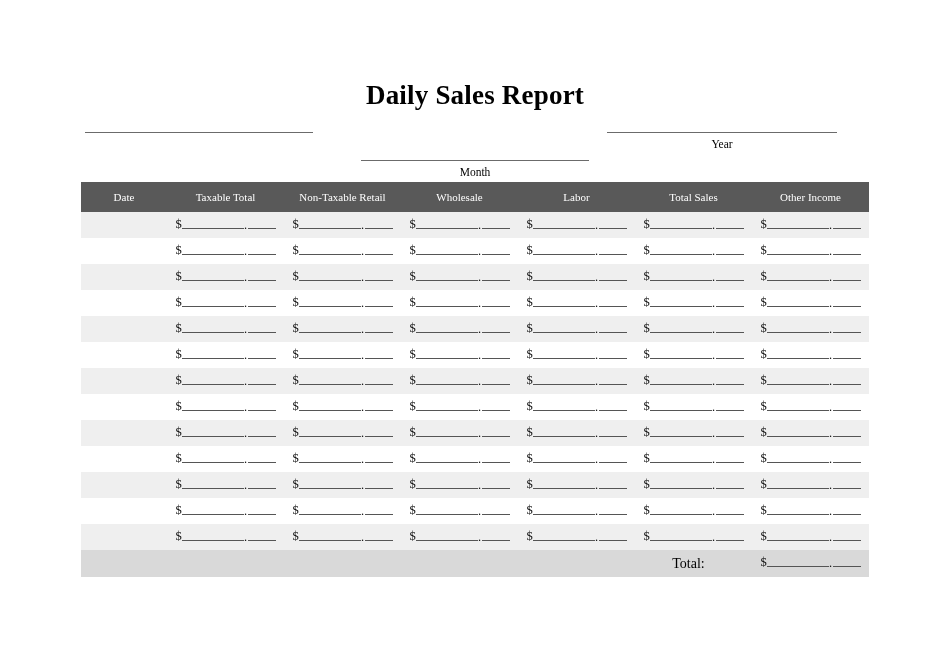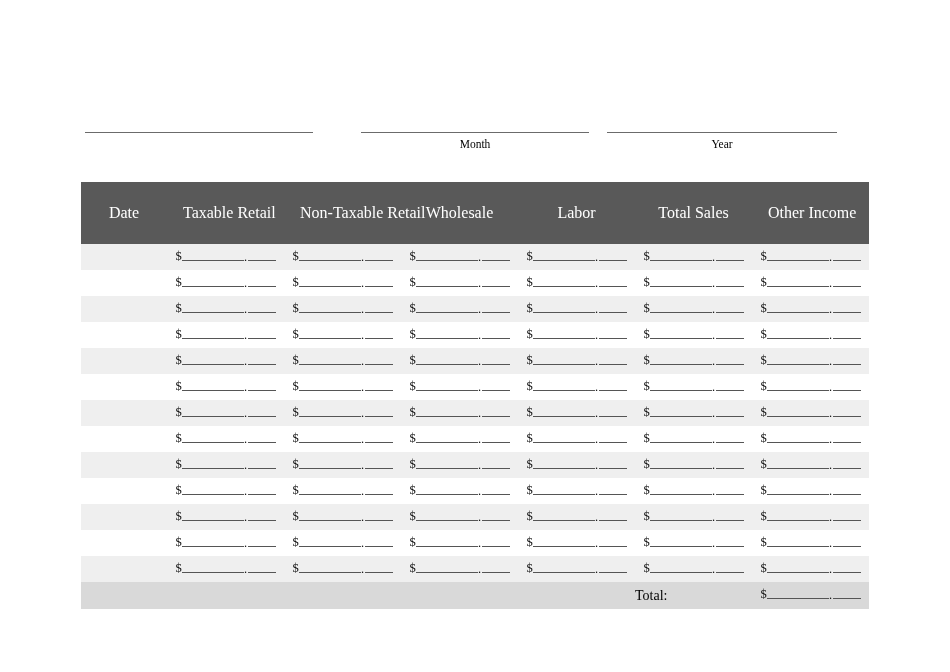--- a/index.html
+++ b/index.html
@@ -54,43 +54,43 @@
     border-top: 1px solid #6b6b6b;
   }
   .meta-field .meta-label {
     margin-top: 4px;
     text-align: center;
     font-size: 11.5px;
     line-height: 14px;
     color: #000000;
   }
   .meta-company { left: 4px;   width: 228px; }
-  .meta-month   { left: 280px; width: 228px; }
+  .meta-month   { left: 280px; width: 228px; margin-top: 28px; }
   .meta-year    { left: 526px; width: 230px; }
 
   
   .table {
     position: absolute;
     left: 81px;
     top: 182px;
     width: 787px;
     border-collapse: collapse;
     table-layout: fixed;
   }
   .table col.c-date  { width: 86px; }
   .table col.c-money { width: 117px; }
 
   .table thead th {
     background: #595959;
     color: #ffffff;
     font-weight: normal;
-    font-size: 16px;
+    font-size: 11px;
     height: 24px;
     line-height: 30px;
-    padding: 16px;
+    padding: 0;
     text-align: center;
     vertical-align: middle;
     font-family: "Liberation Serif", "DejaVu Serif", serif;
     white-space: nowrap;
   }
 
   .table tbody td {
     height: 26px;
     padding: 0;
     vertical-align: middle;
@@ -134,21 +134,21 @@
   .money .blank-short {
     display: inline-block;
     width: 28px;
     border-bottom: 1px solid #555;
     height: 11px;
     vertical-align: baseline;
   }
 
   .total-label {
     display: block;
-    text-align: left;
+    text-align: center;
     padding-right: 10px;
     font-size: 14px;
     line-height: 27px;
     color: #000;
   }
   .total-row .money { line-height: 27px; }
 
   
   .footer {
     position: absolute;
@@ -161,20 +161,21 @@
     color: #4472c4;
     font-family: "Liberation Sans", "DejaVu Sans", sans-serif;
   }
   .footer .copy-mark { font-size: 10.5px; }
 </style>
 </head>
 <body>
 
 <div class="page">
 
+  <div class="title">Daily Sales Report</div>
 
   <div class="meta-row">
 
     <div class="meta-field meta-company">
       <div class="rule"></div>
     </div>
 
     <div class="meta-field meta-month">
       <div class="rule"></div>
       <div class="meta-label">Month</div>
@@ -193,21 +194,21 @@
       <col class="c-money">
       <col class="c-money">
       <col class="c-money">
       <col class="c-money">
       <col class="c-money">
       <col class="c-money">
     </colgroup>
     <thead>
       <tr>
         <th>Date</th>
-        <th>Taxable Retail</th>
+        <th>Taxable Total</th>
         <th>Non-Taxable Retail</th>
         <th>Wholesale</th>
         <th>Labor</th>
         <th>Total Sales</th>
         <th>Other Income</th>
       </tr>
     </thead>
     <tbody id="sales-body">
         <tr class="odd">
           <td></td>

